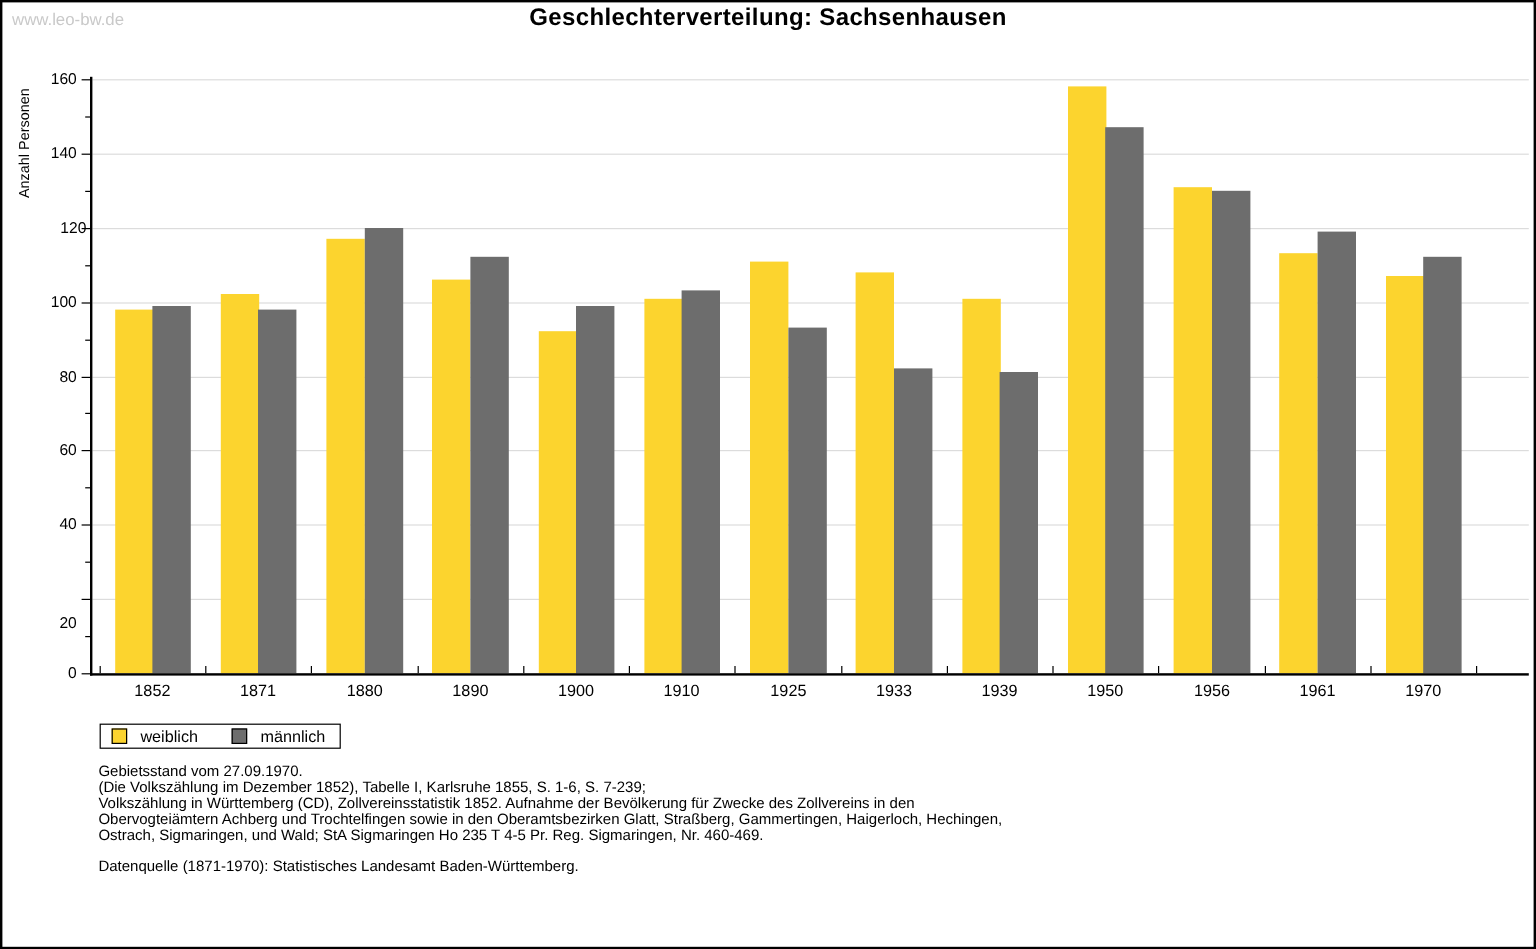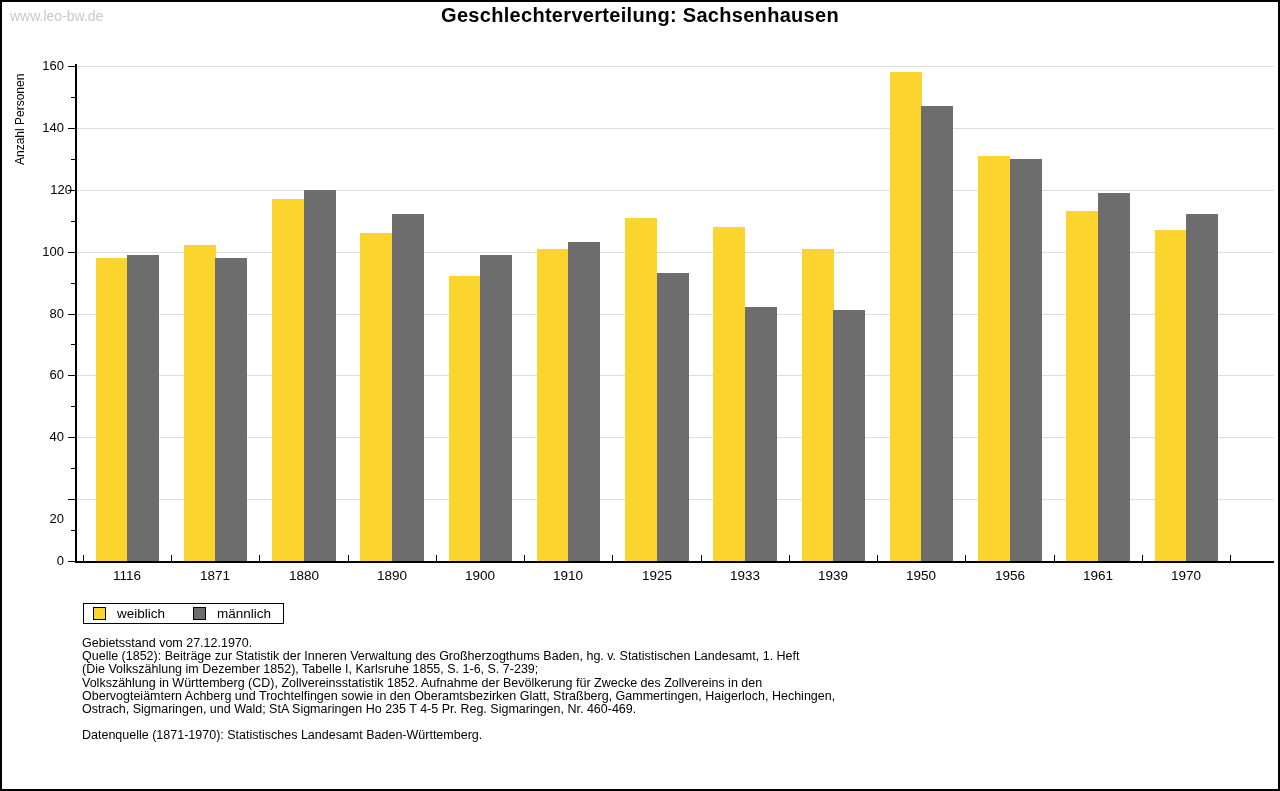--- a/index.html
+++ b/index.html
@@ -75,21 +75,21 @@
       <div class="gridline" style="left: 75px; width: 1197px; top: 497px; background: rgb(220, 220, 220);"></div>
       <div class="gridline" style="left: 75px; width: 1197px; top: 435px; background: rgb(220, 220, 220);"></div>
       <div class="gridline" style="left: 75px; width: 1197px; top: 373px; background: rgb(220, 220, 220);"></div>
       <div class="gridline" style="left: 75px; width: 1197px; top: 312px; background: rgb(220, 220, 220);"></div>
       <div class="gridline" style="left: 75px; width: 1197px; top: 250px; background: rgb(220, 220, 220);"></div>
       <div class="gridline" style="left: 75px; width: 1197px; top: 188px; background: rgb(220, 220, 220);"></div>
       <div class="gridline" style="left: 75px; width: 1197px; top: 126px; background: rgb(220, 220, 220);"></div>
       <div class="gridline" style="left: 75px; width: 1197px; top: 64px; background: rgb(220, 220, 220);"></div>
       <div class="bar" style="left: 94px; width: 32px; top: 256px; height: 303px; background: rgb(252, 212, 46);"></div>
       <div class="bar" style="left: 125px; width: 32px; top: 253px; height: 306px; background: rgb(109, 109, 109);"></div>
-      <div class="xtick-label" style="left: 81px; top: 566px;">1116</div>
+      <div class="xtick-label" style="left: 81px; top: 566px;">1852</div>
       <div class="bar" style="left: 182px; width: 32px; top: 243px; height: 316px; background: rgb(252, 212, 46);"></div>
       <div class="bar" style="left: 213px; width: 32px; top: 256px; height: 303px; background: rgb(109, 109, 109);"></div>
       <div class="xtick-label" style="left: 169px; top: 566px;">1871</div>
       <div class="bar" style="left: 270px; width: 32px; top: 197px; height: 362px; background: rgb(252, 212, 46);"></div>
       <div class="bar" style="left: 302px; width: 32px; top: 188px; height: 371px; background: rgb(109, 109, 109);"></div>
       <div class="xtick-label" style="left: 258px; top: 566px;">1880</div>
       <div class="bar" style="left: 358px; width: 32px; top: 231px; height: 328px; background: rgb(252, 212, 46);"></div>
       <div class="bar" style="left: 390px; width: 32px; top: 212px; height: 347px; background: rgb(109, 109, 109);"></div>
       <div class="xtick-label" style="left: 346px; top: 566px;">1890</div>
       <div class="bar" style="left: 447px; width: 32px; top: 274px; height: 285px; background: rgb(252, 212, 46);"></div>
@@ -164,22 +164,21 @@
     </div>
 
   <div class="legend">
     <span class="swatch" id="swatch-0" style="background: rgb(252, 212, 46);"></span>
     <span class="legend-label">weiblich</span>
     <span class="swatch second" id="swatch-1" style="background: rgb(109, 109, 109);"></span>
     <span class="legend-label">männlich</span>
   </div>
 
   <div class="footnotes">
-    <div>Gebietsstand vom 27.12.1970.</div>
-    <div>Quelle (1852): Beiträge zur Statistik der Inneren Verwaltung des Großherzogthums Baden, hg. v. Statistischen Landesamt, 1. Heft</div>
+    <div>Gebietsstand vom 27.09.1970.</div>
     <div>(Die Volkszählung im Dezember 1852), Tabelle I, Karlsruhe 1855, S. 1-6, S. 7-239;</div>
     <div>Volkszählung in Württemberg (CD), Zollvereinsstatistik 1852. Aufnahme der Bevölkerung für Zwecke des Zollvereins in den</div>
     <div>Obervogteiämtern Achberg und Trochtelfingen sowie in den Oberamtsbezirken Glatt, Straßberg, Gammertingen, Haigerloch, Hechingen,</div>
     <div>Ostrach, Sigmaringen, und Wald; StA Sigmaringen Ho 235 T 4-5 Pr. Reg. Sigmaringen, Nr. 460-469.</div>
     <div class="source">Datenquelle (1871-1970): Statistisches Landesamt Baden-Württemberg.</div>
   </div>
 
 </div>
 
 </body></html>

